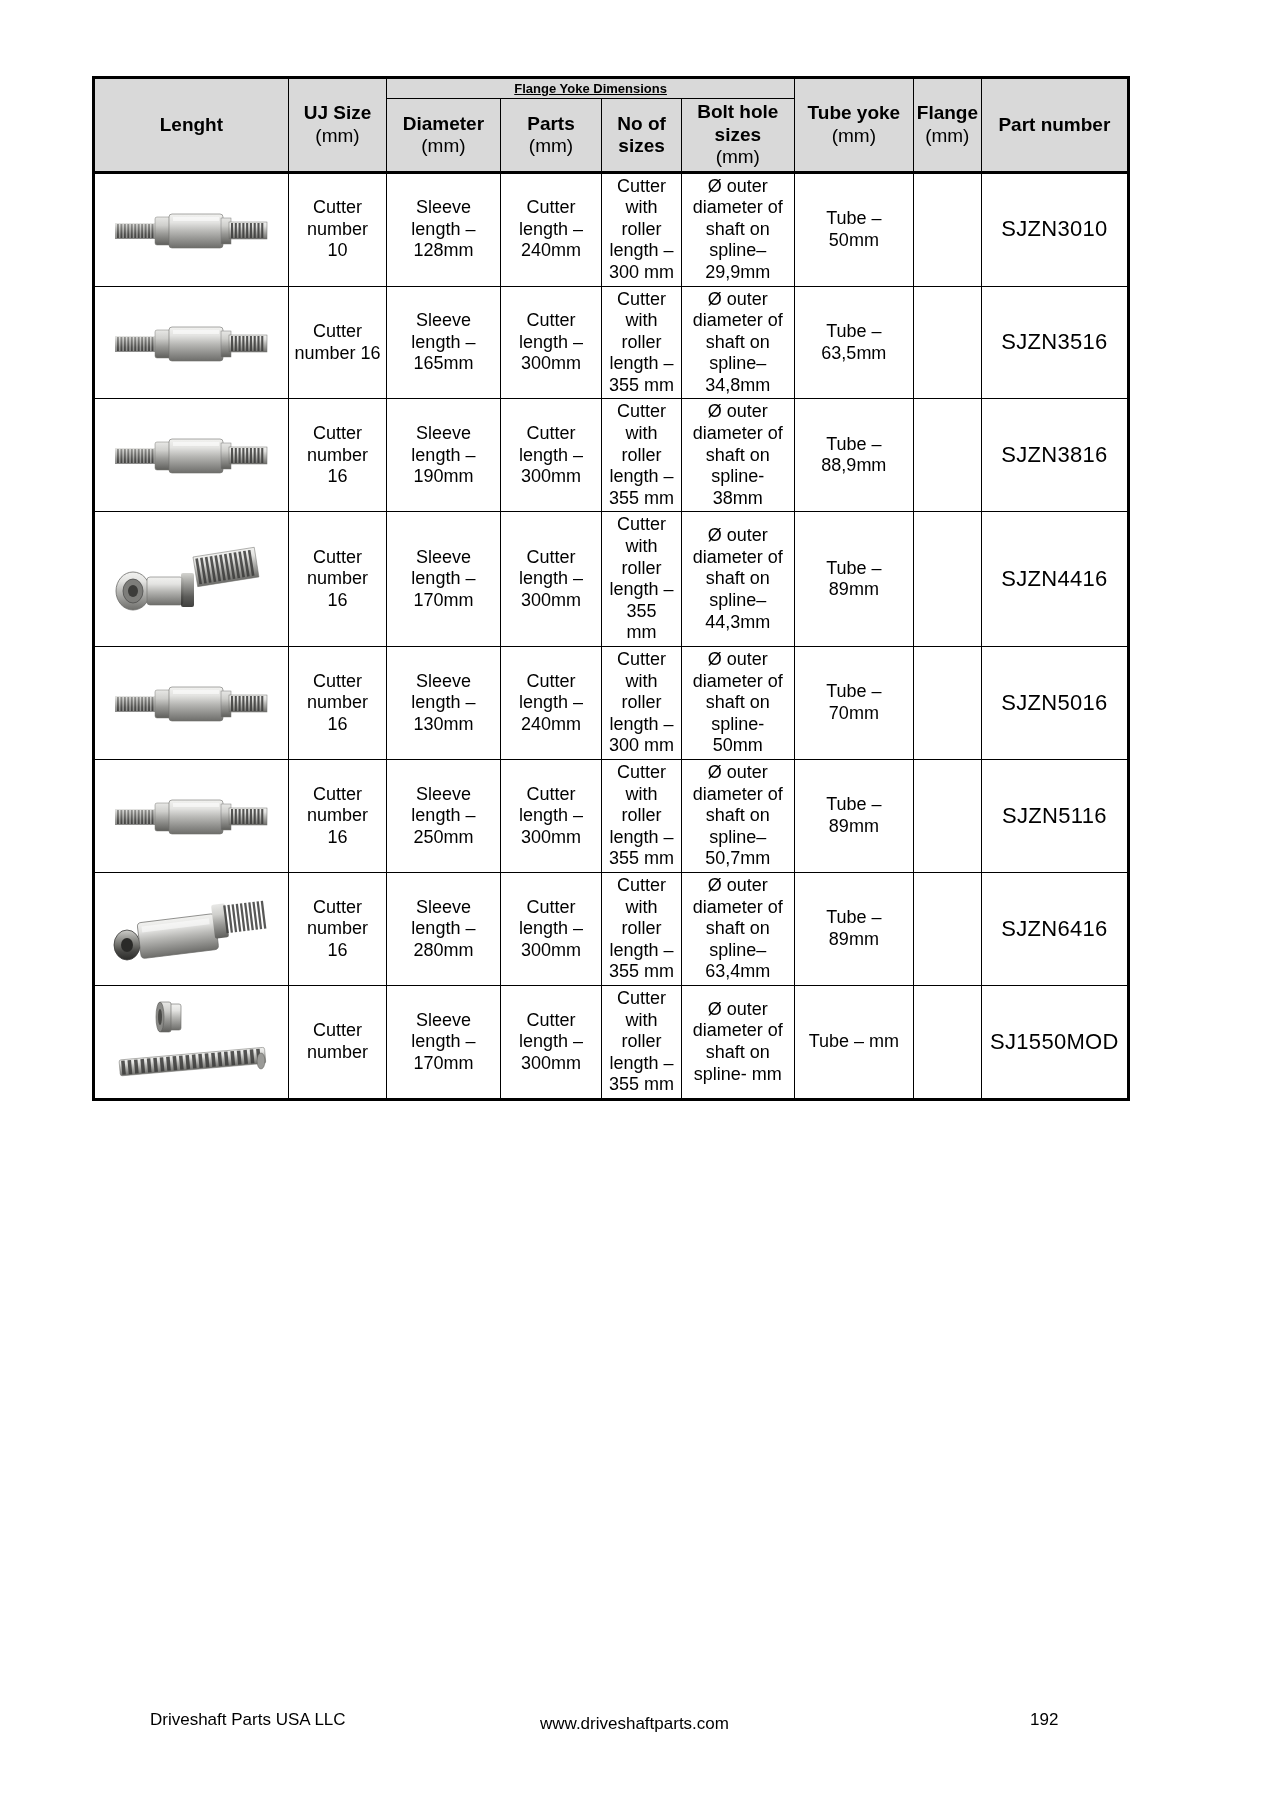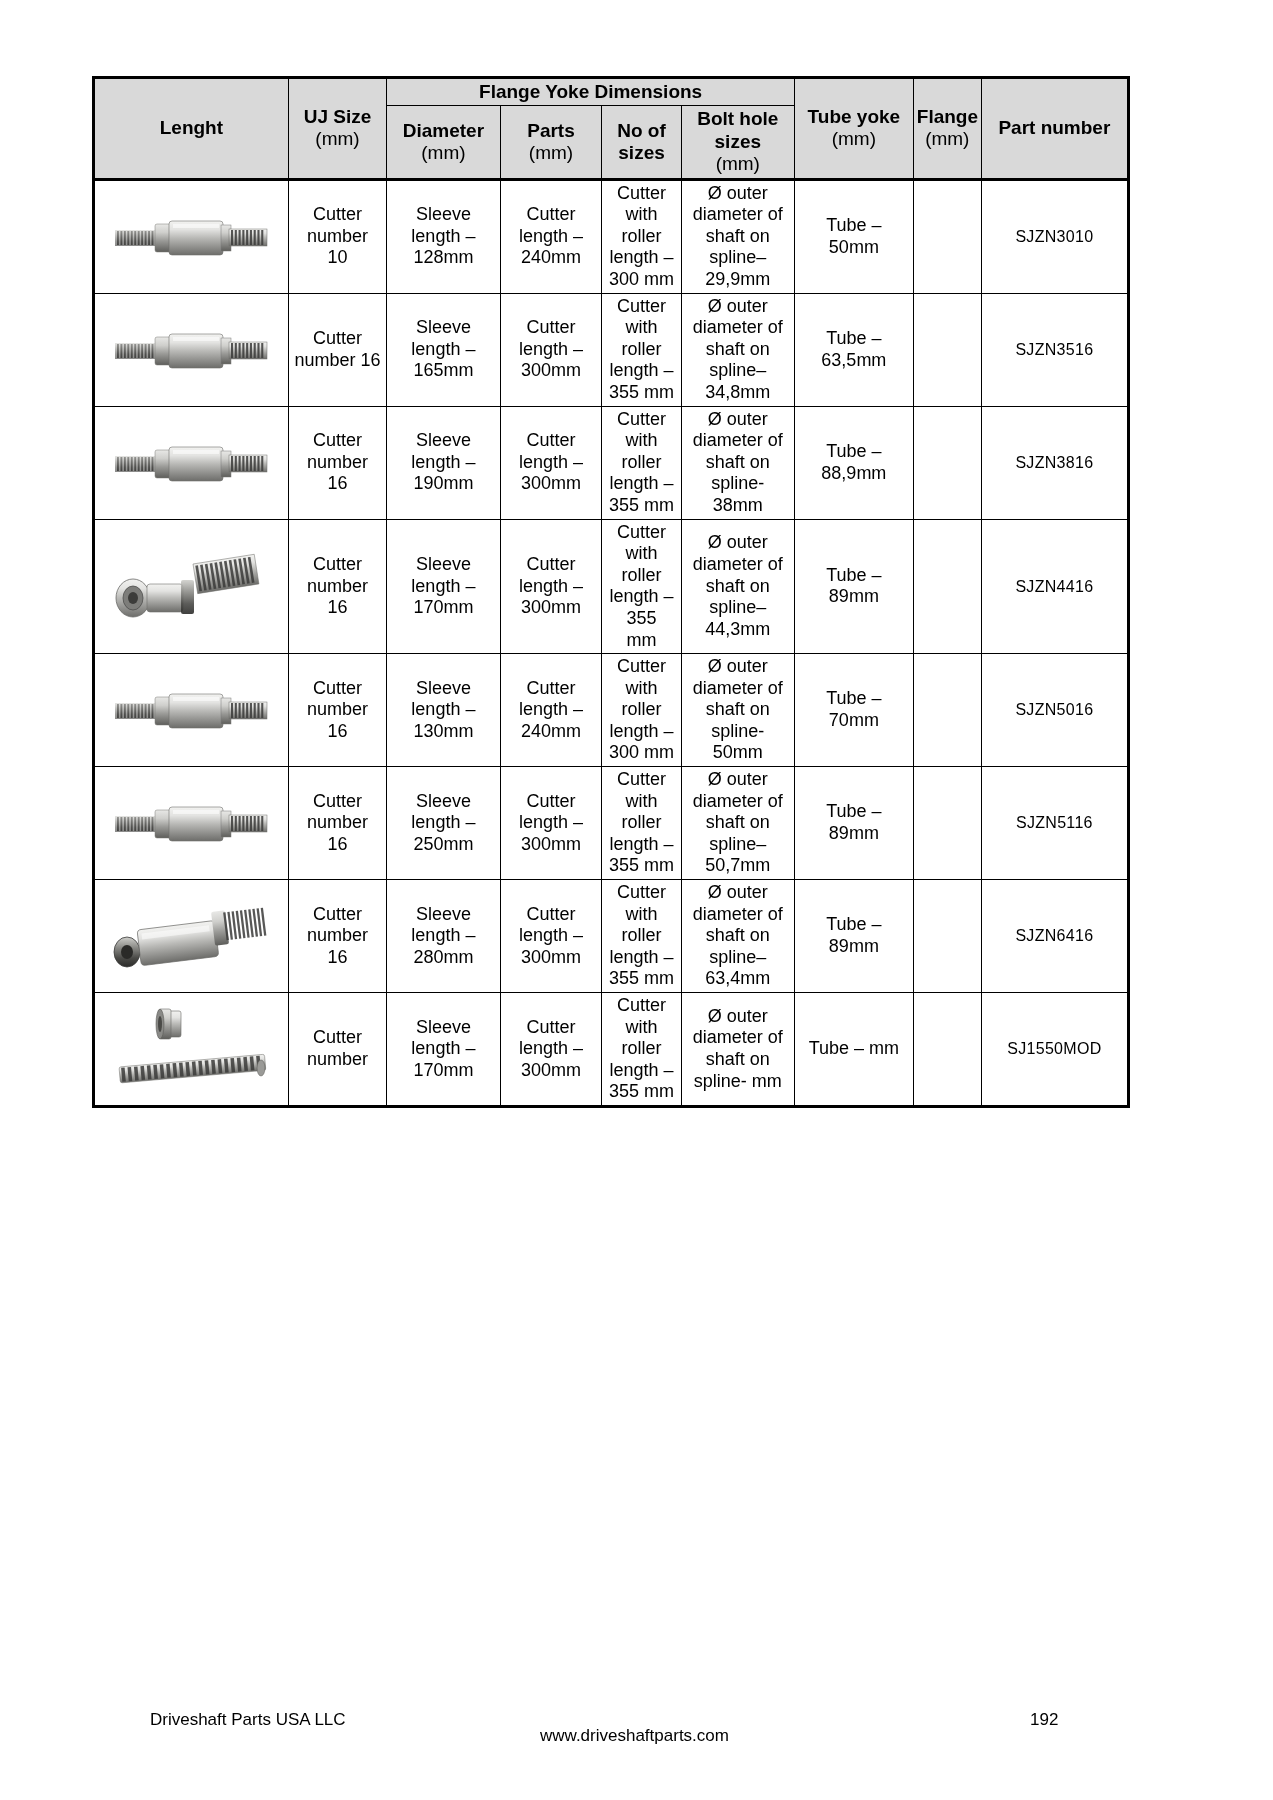--- a/index.html
+++ b/index.html
@@ -53,21 +53,22 @@
     font-weight: bold;
     font-size: 19px;
     line-height: 1.18;
   }
   .unit-line {
     display: block;
     font-weight: normal;
     font-size: 19px;
   }
   thead th.hdr-group {
-    font-size: 19px;
+    font-size: 13px;
+    text-decoration: underline;
   }
   thead tr.r1 th { border-bottom: 1px solid #000; }
 
   
   thead tr:last-child th { border-bottom: 3px solid #000; }
   thead tr.r1 th.span-rows { border-bottom: 3px solid #000; }
 
   
   col.c-pic     { width: 172px; }
   col.c-uj      { width: 87px;  }
@@ -82,21 +83,21 @@
   tbody td {
     font-size: 18px;
     line-height: 1.2;
     font-weight: normal;
     height: 108px;
   }
   tbody td.cell-pic {
     padding: 4px 6px;
   }
   tbody td.cell-part {
-    font-size: 16px;
+    font-size: 22px;
     letter-spacing: 0.3px;
   }
   tbody td.cell-lenght { }
 
   
   .shaft {
     position: relative;
     width: 160px;
     height: 92px;
     margin: 0 auto;
@@ -114,21 +115,21 @@
   }
   .footer .f-left {
     position: absolute;
     left: 150px;
     top: 0;
     white-space: nowrap;
   }
   .footer .f-mid {
     position: absolute;
     left: 540px;
-    top: 16px;
+    top: 4px;
     white-space: nowrap;
   }
   .footer .f-right {
     position: absolute;
     left: 1030px;
     top: 0;
     white-space: nowrap;
   }
 </style>
 </head>

